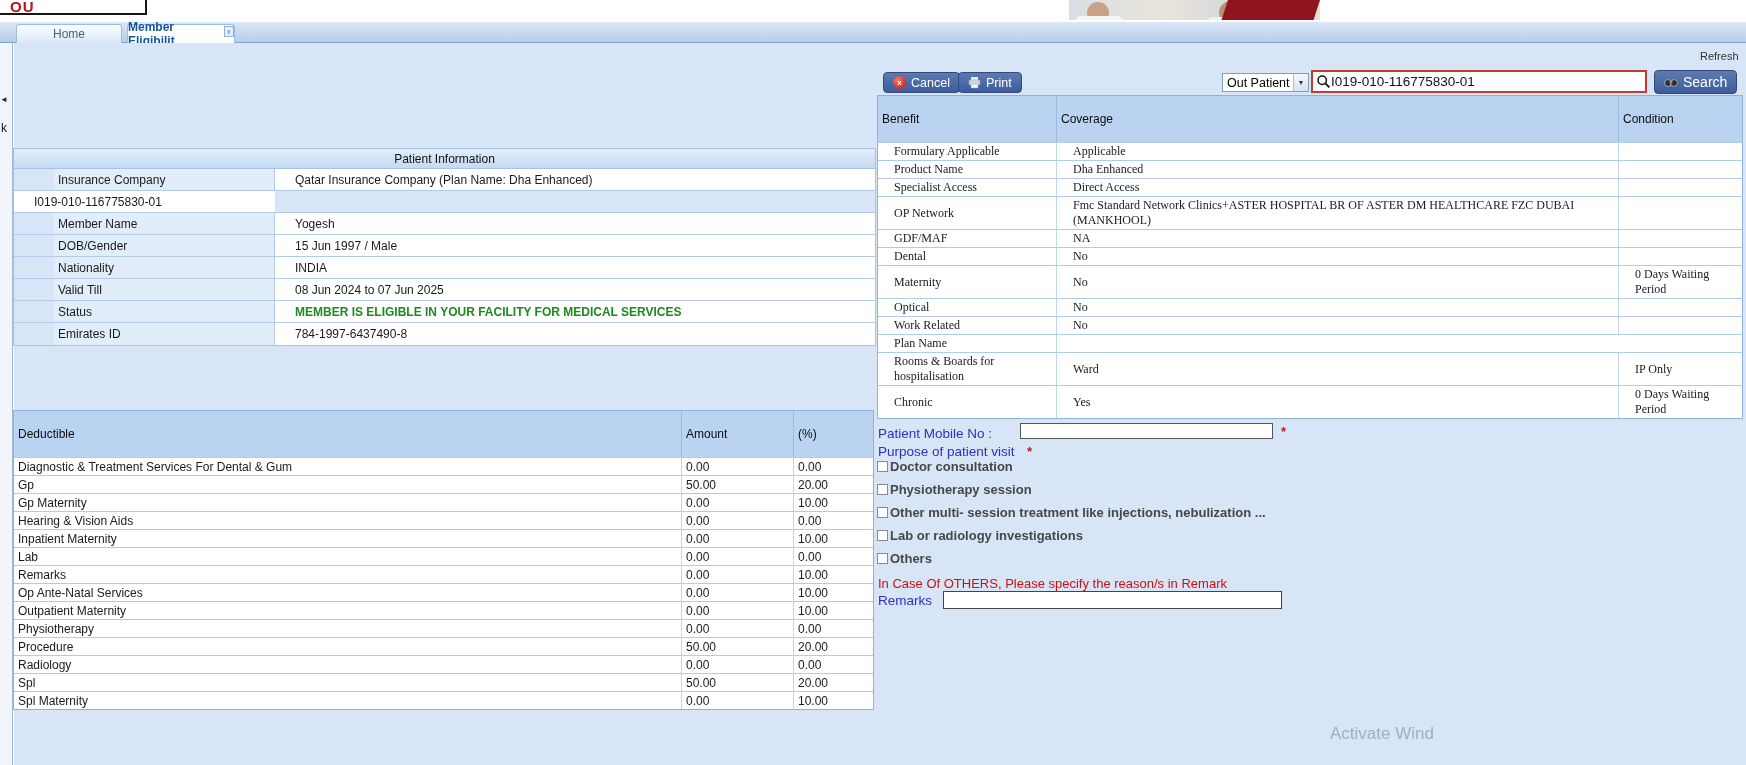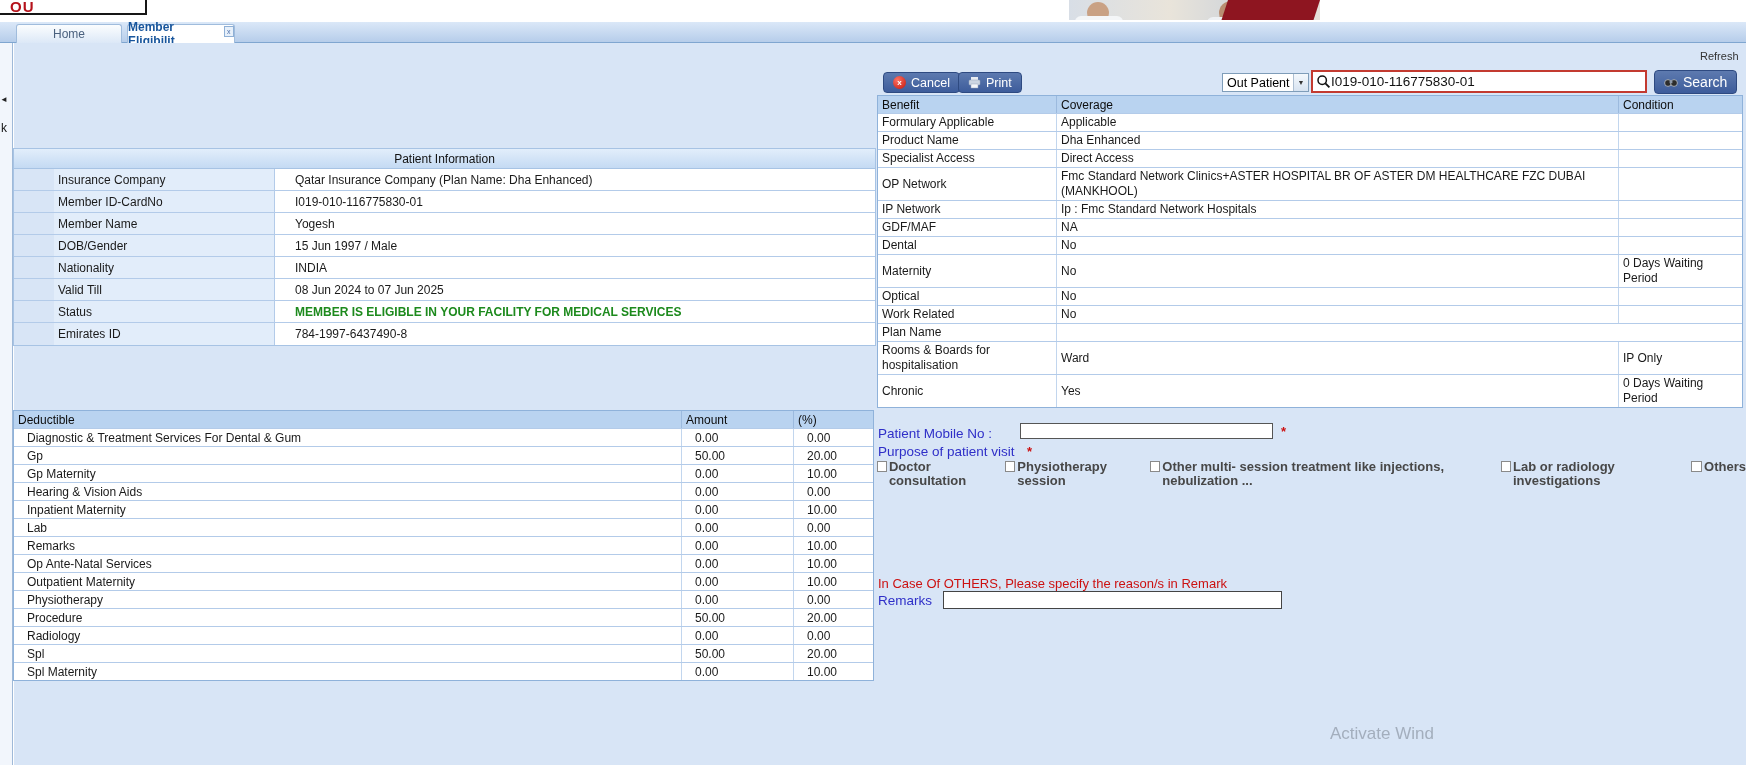--- a/index.html
+++ b/index.html
@@ -46,53 +46,53 @@
   .combo { position:absolute; left:1222px; top:73px; width:87px; height:19px; background:#fff;
     border:1px solid #7f9db9; display:flex; align-items:center; cursor:pointer; }
   .combo-text { flex:1; padding-left:4px; font-size:12.5px; color:#000; white-space:nowrap; }
   .combo-btn { width:15px; height:100%; background:linear-gradient(#f4f8fc,#d7e3f1); border-left:1px solid #aebfd2;
     font-size:7px; color:#333; display:flex; align-items:center; justify-content:center; }
   .search-field { position:absolute; left:1311px; top:70px; width:336px; height:23px; background:#fff;
     border:2px solid #c33a30; display:flex; align-items:center; padding:0 3px; }
   .search-field input { border:none; outline:none; flex:1; font-size:13.5px; font-family:"Liberation Sans",sans-serif; color:#111; background:transparent; }
   
   .grid-head { display:grid; background:#b9d3f0; }
-  .hcell { padding:1px 4px; border-right:1px solid #9cbade; display:flex; align-items:center; min-height:17px; color:#0d0d0d; }
+  .hcell { padding:16px 4px; border-right:1px solid #9cbade; display:flex; align-items:center; min-height:17px; color:#0d0d0d; }
   .hcell.last { border-right:none; }
   
   .btable { position:absolute; left:877px; top:95px; width:866px; border:1px solid #8fb2da; background:#fff; }
   .btable .grid-head, .brow { grid-template-columns:179px 562px 123px; }
   .brow { display:grid; border-top:1px solid #b3cbe9; background:#fff; }
-  .bcell { padding:1px 4px; border-right:1px solid #c2d6ee; display:flex; align-items:center; min-height:16px; line-height:15px; }
+  .bcell { padding:1px 16px; border-right:1px solid #c2d6ee; display:flex; align-items:center; min-height:16px; line-height:15px;font-family:Liberation Serif, serif; }
   .bcell.last { border-right:none; }
   
   .ptable { position:absolute; left:13px; top:148px; width:863px; border:1px solid #a7c3e4; }
   .ptitle { height:20px; background:linear-gradient(#e2eefb,#c4daf3); display:flex; align-items:center; justify-content:center;
     border-bottom:1px solid #a7c3e4; color:#111; }
   .pi-row { display:grid; grid-template-columns:261px 1fr; height:22px; border-bottom:1px solid #b3cbe9; }
   .pi-row:last-child { border-bottom:none; }
   .pi-label { background:#e2edfa; border-right:1px solid #b3cbe9; padding:0 4px; display:flex; align-items:center;margin-left:40px; }
   .pi-value { background:#fff; padding:0 20px; display:flex; align-items:center; }
   .pi-value.green { color:#1d8a1d; font-weight:bold; }
   
   .dtable { position:absolute; left:13px; top:410px; width:861px; border:1px solid #8fb2da; background:#fff; }
   .dtable .grid-head, .drow { grid-template-columns:668px 112px 79px; }
   .drow { display:grid; height:18px; border-top:1px solid #b3cbe9; background:#fff; }
-  .dcell { padding:0 13px; border-right:1px solid #c2d6ee; display:flex; align-items:center; }
+  .dcell { padding:0 4px; border-right:1px solid #c2d6ee; display:flex; align-items:center; }
   .dcell.last { border-right:none; }
   
   .lbl-blue { color:#2f2fc8; font-size:13.5px; }
   .mobile-label { position:absolute; left:878px; top:426px; }
   .mobile-input { position:absolute; left:1020px; top:423px; width:253px; height:16px; border:1px solid #555; background:#fff;
     font-family:"Liberation Sans",sans-serif; font-size:12px; padding:0 2px; }
   .req { color:#cc1111; font-weight:bold; font-size:13px; }
   .req-mobile { position:absolute; left:1281px; top:424px; }
   .purpose-label { position:absolute; left:878px; top:444px; }
   .req-purpose { position:absolute; left:1027px; top:444px; }
-  .opt-list { position:absolute; left:877px; top:460px; display:flex; flex-direction:row; gap:9px; }
+  .opt-list { position:absolute; left:877px; top:460px; display:flex; flex-direction:column; gap:9px; }
   .opt { display:flex; align-items:flex-start; gap:2px; height:14px; cursor:pointer; }
   .cb { width:11px; height:11px; border:1px solid #8a8a8a; background:#fff; margin-top:1px; }
   .optlab { font-size:13px; font-weight:bold; color:#474747; line-height:14px; }
   .others-note { position:absolute; left:878px; top:576px; color:#cc1111; font-size:13px; }
   .remarks-label { position:absolute; left:878px; top:593px; }
   .remarks-input { position:absolute; left:943px; top:591px; width:339px; height:18px; border:1px solid #444; background:#fff;
     font-family:"Liberation Sans",sans-serif; font-size:12px; padding:0 2px; }
   
   .watermark { position:absolute; left:1330px; top:724px; font-size:17px; color:rgba(120,130,142,0.55); }
   
@@ -186,25 +186,20 @@
           <div class="bcell">Specialist Access</div>
           <div class="bcell">Direct Access</div>
           <div class="bcell last"></div>
         </div>
         <div class="brow">
           <div class="bcell">OP Network</div>
           <div class="bcell">Fmc Standard Network Clinics+ASTER HOSPITAL BR OF ASTER DM HEALTHCARE FZC DUBAI (MANKHOOL)</div>
           <div class="bcell last"></div>
         </div>
         <div class="brow">
-          <div class="bcell">IP Network</div>
-          <div class="bcell">Ip : Fmc Standard Network Hospitals</div>
-          <div class="bcell last"></div>
-        </div>
-        <div class="brow">
           <div class="bcell">GDF/MAF</div>
           <div class="bcell">NA</div>
           <div class="bcell last"></div>
         </div>
         <div class="brow">
           <div class="bcell">Dental</div>
           <div class="bcell">No</div>
           <div class="bcell last"></div>
         </div>
         <div class="brow">
@@ -240,21 +235,20 @@
   </div>
 
   <div class="ptable">
     <div class="ptitle">Patient Information</div>
     <div id="patient-rows">
         <div class="pi-row">
           <div class="pi-label">Insurance Company</div>
           <div class="pi-value">Qatar Insurance Company (Plan Name: Dha Enhanced)</div>
         </div>
         <div class="pi-row">
-          <div class="pi-label">Member ID-CardNo</div>
           <div class="pi-value">I019-010-116775830-01</div>
         </div>
         <div class="pi-row">
           <div class="pi-label">Member Name</div>
           <div class="pi-value">Yogesh</div>
         </div>
         <div class="pi-row">
           <div class="pi-label">DOB/Gender</div>
           <div class="pi-value">15 Jun 1997 / Male</div>
         </div>

